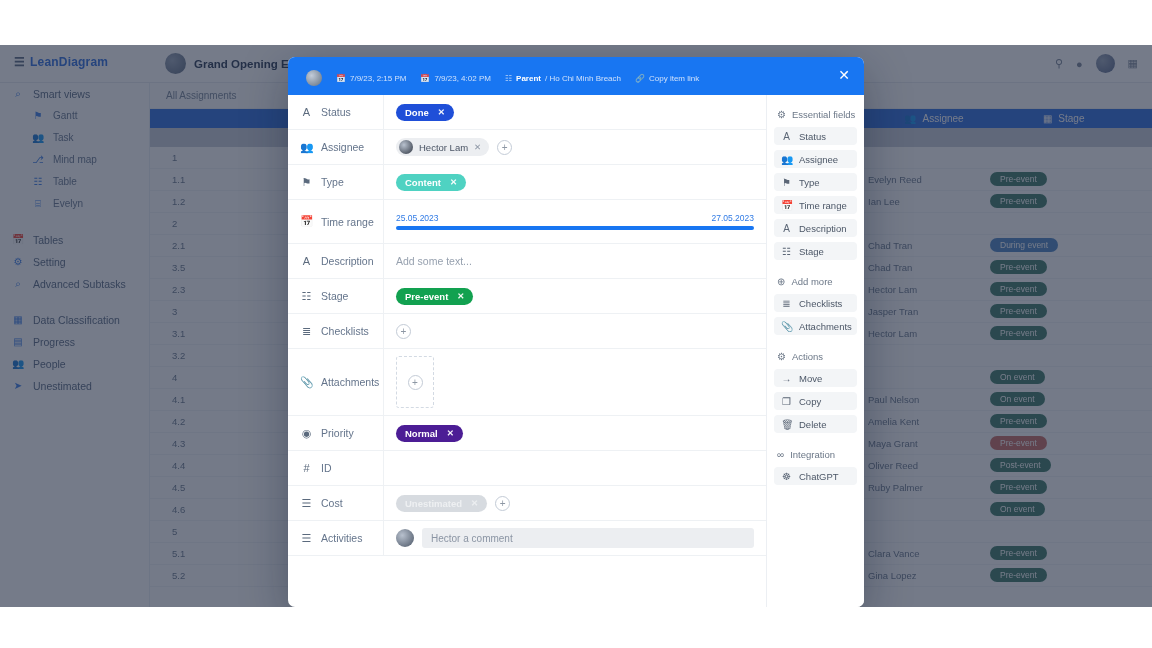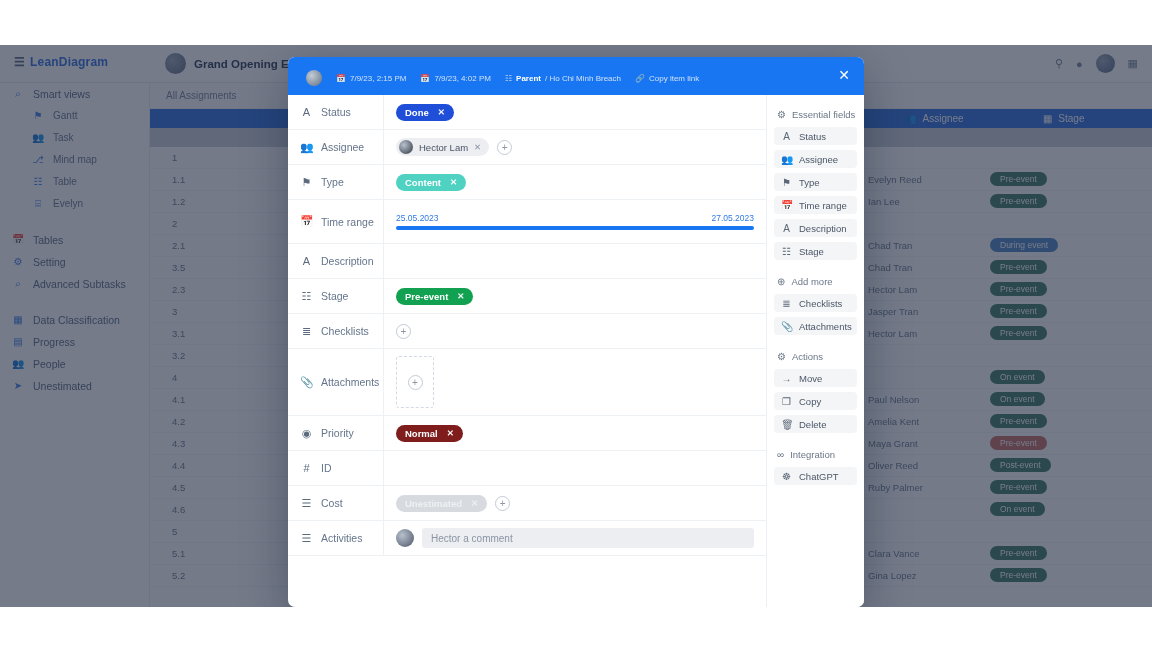--- a/index.html
+++ b/index.html
@@ -548,20 +548,23 @@
                 </div>
            <div class="tbar" style="width:100%"></div>
          </div>
             </div>
      </div>
           <div class="frow" style="min-height:35px">
        <div class="flabel">
          <span class="fic">A</span>
          <span>Description</span>
        </div>
+       <div class="fval">
+              <span class="muted-txt">Add some text...</span>
+            </div>
      </div>
           <div class="frow" style="min-height:35px">
        <div class="flabel">
          <span class="fic">☷</span>
          <span>Stage</span>
        </div>
        <div class="fval">
               <span class="chip" style="background:#12a150">
            <span>Pre-event</span>
            <span class="x">✕</span>
@@ -587,21 +590,21 @@
            <span class="plus-btn">+</span>
               </div>
             </div>
      </div>
           <div class="frow" style="min-height:35px">
        <div class="flabel">
          <span class="fic">◉</span>
          <span>Priority</span>
        </div>
        <div class="fval">
-              <span class="chip" style="background:#7f1d1d">
+              <span class="chip" style="background:#4c1d95">
            <span>Normal</span>
            <span class="x">✕</span>
               </span>
             </div>
      </div>
           <div class="frow" style="min-height:35px">
        <div class="flabel">
          <span class="fic">#</span>
          <span>ID</span>
        </div>

